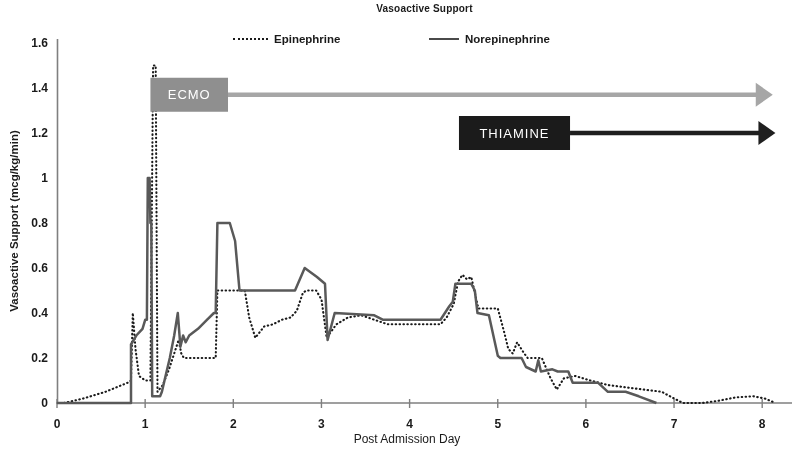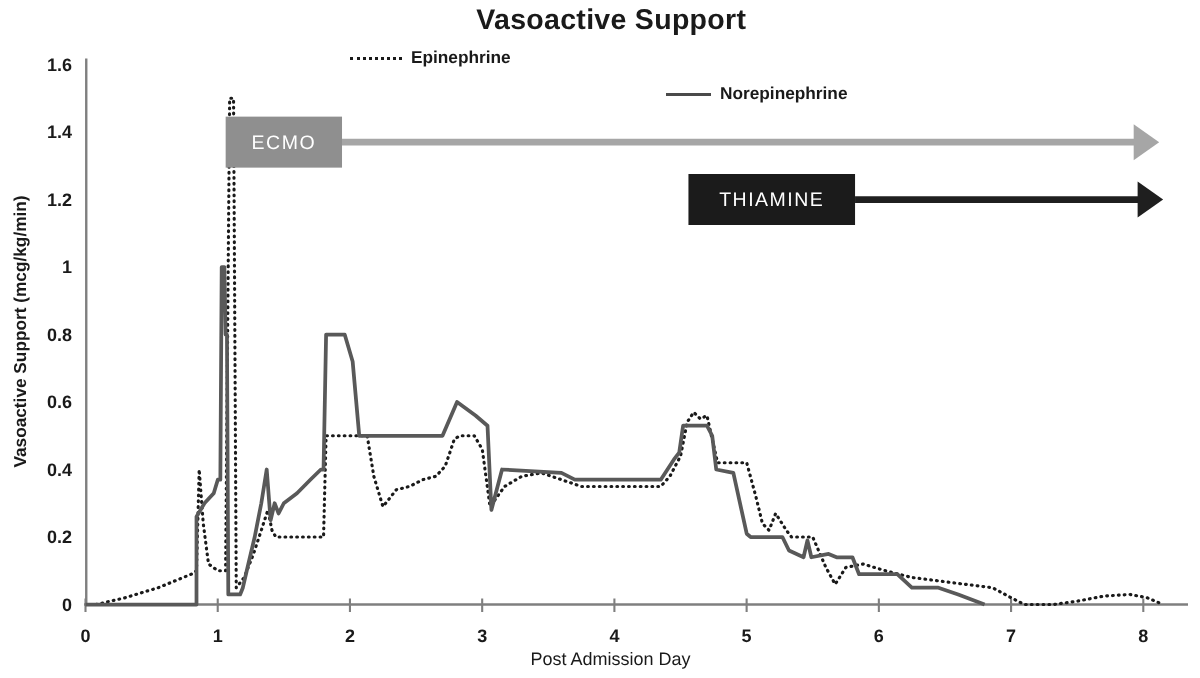--- a/index.html
+++ b/index.html
@@ -1,29 +1,29 @@
 <!DOCTYPE html>
 <html><head>
 <meta charset="utf-8">
 <style>
   html,body{margin:0;padding:0;}
   body{
     width:800px;height:452px;position:relative;overflow:hidden;
     background:#ffffff;font-family:"Liberation Sans", sans-serif;color:#1a1a1a;
   }
   .title{
-    position:absolute;top:3px;left:40px;width:735px;text-align:center;
-    font-size:19px;font-weight:bold;letter-spacing:.2px;
+    position:absolute;top:3px;left:57px;width:735px;text-align:center;
+    font-size:10px;font-weight:bold;letter-spacing:.2px;
   }
   .legend-item{
     position:absolute;top:32px;height:14px;display:flex;align-items:center;gap:6px;
     font-size:11.5px;font-weight:bold;text-align:center;
   }
   .legend-epi{left:233px;}
-  .legend-nor{left:444px;margin-top:24px;}
+  .legend-nor{left:429px;}
   .sample{display:inline-block;height:0;}
   .sample-dotted{width:35px;border-top:2.6px dotted #1a1a1a;}
   .sample-solid{width:30px;border-top:2.6px solid #4a4a4a;}
   .ylabel{
     position:absolute;left:0;top:0;white-space:nowrap;
     transform:translate(14px,221px) translate(-50%,-50%) rotate(-90deg);
     font-size:11.5px;font-weight:bold;
   }
   .xlabel{
     position:absolute;left:57px;width:700px;top:432px;text-align:center;

